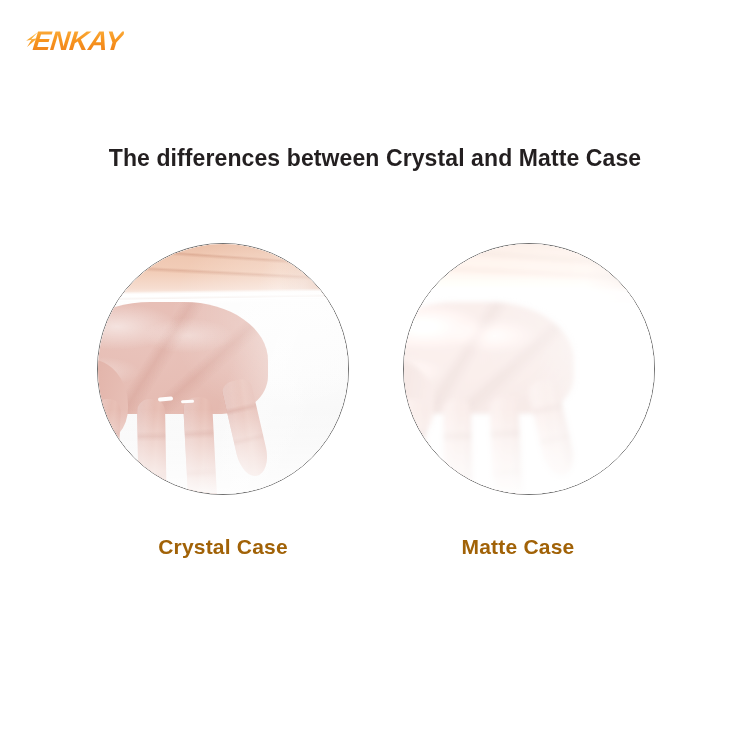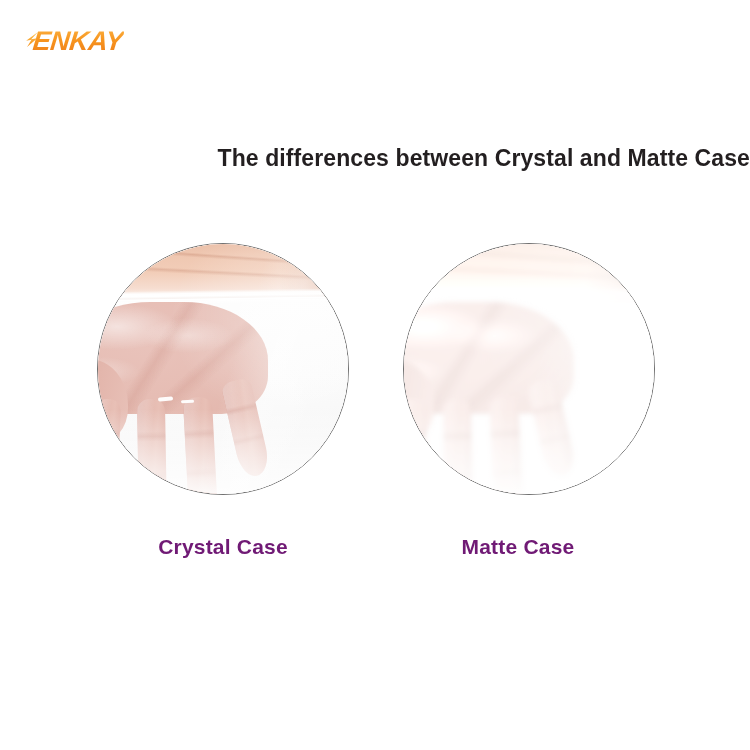--- a/index.html
+++ b/index.html
@@ -46,21 +46,21 @@
     background: linear-gradient(180deg, #fcc04e 0%, #f7941e 100%);
     clip-path: polygon(100% 0, 45% 48%, 100% 42%, 15% 100%, 48% 52%, 0 58%);
   }
 
   
   .page-title {
     position: absolute;
     left: 0;
     right: 0;
     top: 145px;
-    text-align: right;
+    text-align: center;
     font-size: 23px;
     font-weight: bold;
     color: #231f20;
     letter-spacing: 0.1px;
     white-space: nowrap;
   }
 
   
   .compare-row {
     position: absolute;
@@ -270,21 +270,21 @@
   }
 
   
   .caption {
     position: absolute;
     top: 535px;
     width: 252px;
     text-align: center;
     font-size: 21px;
     font-weight: bold;
-    color: #701a75;
+    color: #a16207;
     letter-spacing: 0.2px;
     white-space: nowrap;
   }
   .caption.crystal-caption { left: 97px; }
   .caption.matte-caption   { left: 392px; }
 </style>
 </head>
 <body>
 
 <div class="brand-logo">ENKAY</div>

